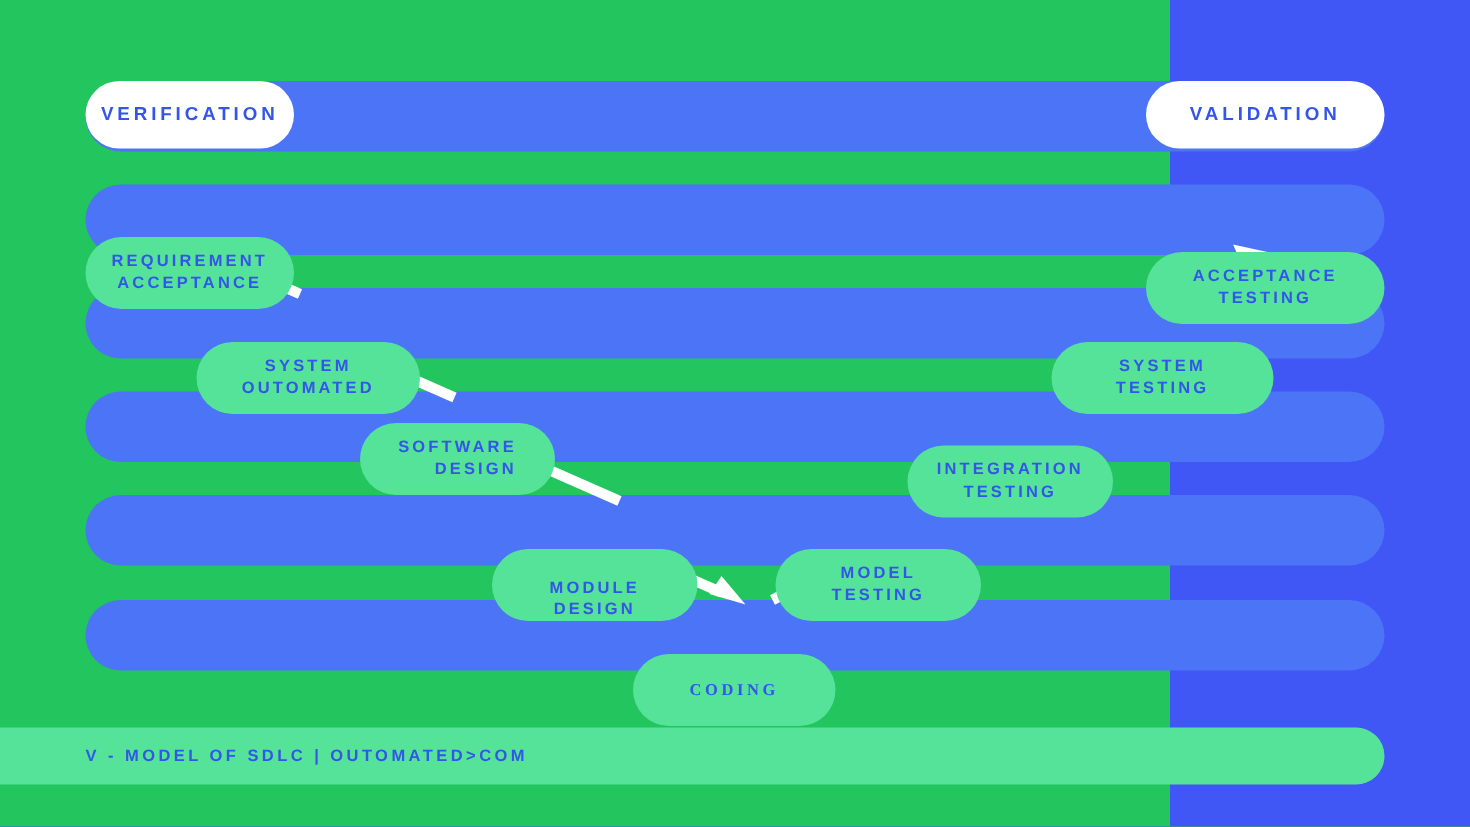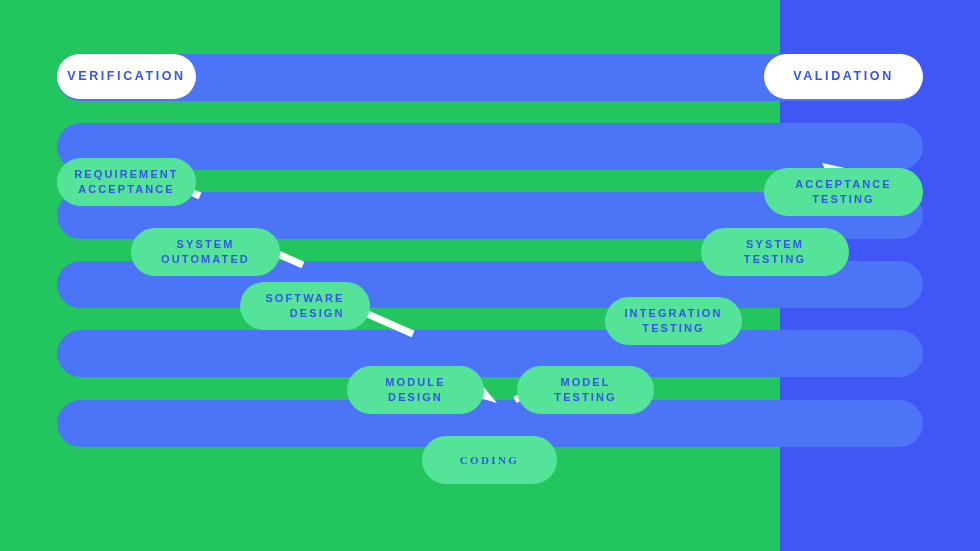--- a/index.html
+++ b/index.html
@@ -145,21 +145,21 @@
     </span>
   </div>
 
   <div class="pill green node-pill" style="left:240px; top:246px; width:130px;text-align:right;">
     <span>
       <span>SOFTWARE</span><br>
       <span>DESIGN</span>
     </span>
   </div>
 
-  <div class="pill green node-pill" style="left:347px; top:330px; width:137px;">
+  <div class="pill green node-pill" style="left:328px; top:330px; width:137px;align-items:flex-end;">
     <span>
       <span>MODULE</span><br>
       <span>DESIGN</span>
     </span>
   </div>
 
   <div class="pill green node-pill single" style="left:422px; top:400px; width:135px;font-family:Liberation Serif, serif;">
     <span>CODING</span>
   </div>
 
@@ -184,14 +184,17 @@
     </span>
   </div>
 
   <div class="pill green node-pill" style="left:764px; top:132px; width:159px;">
     <span>
       <span>ACCEPTANCE</span><br>
       <span>TESTING</span>
     </span>
   </div>
 
+  <div id="footer-bar">
+    <span id="footer-text">V - MODEL OF SDLC | OUTOMATED&gt;COM</span>
+  </div>
 
 </div>
 
 </body></html>

